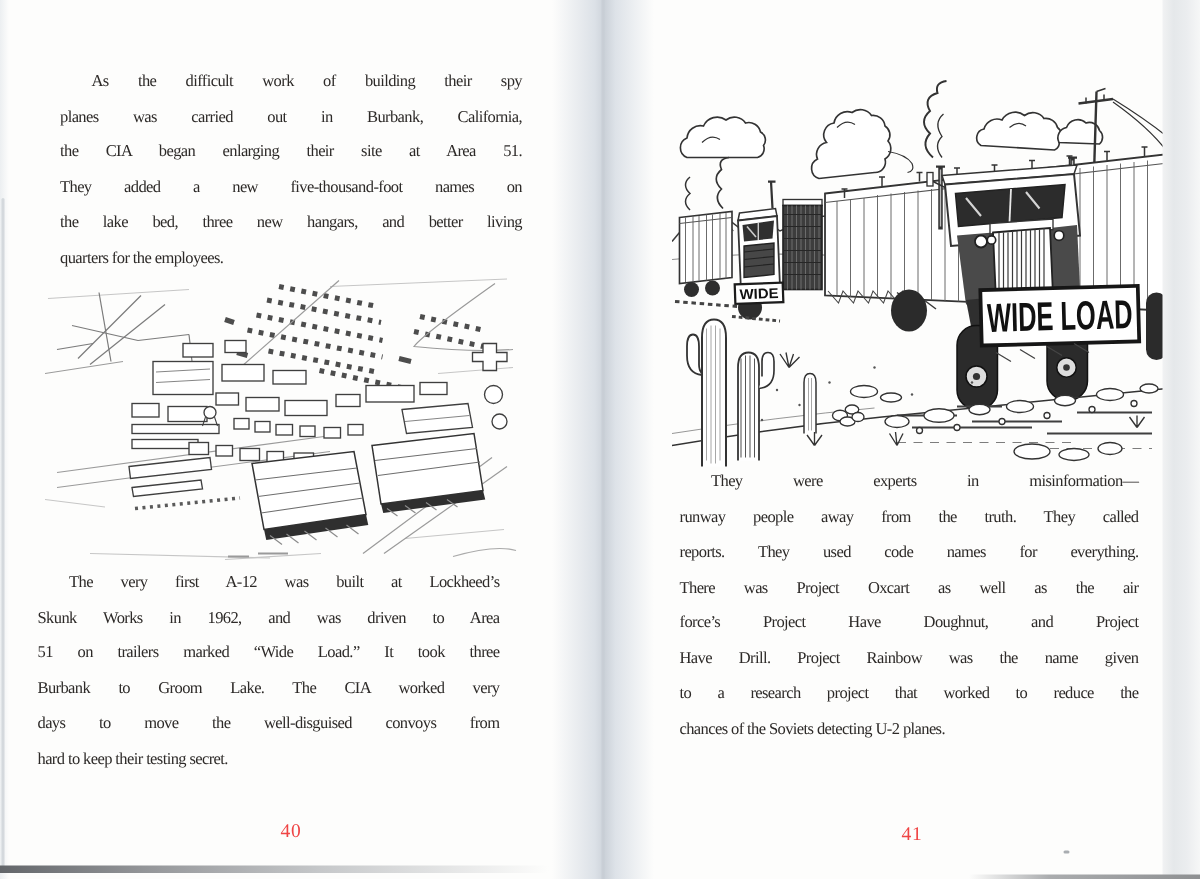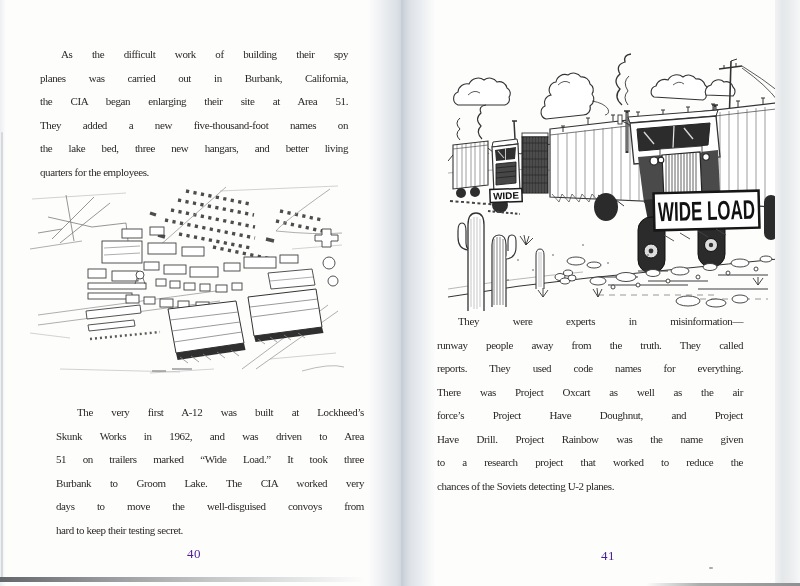--- a/index.html
+++ b/index.html
@@ -18,23 +18,23 @@
     background:linear-gradient(90deg,#63666a 0%,#96989b 28%,#c5c7c9 58%,rgba(230,230,230,0) 100%);}
   .line-br{position:absolute;left:646px;top:583px;width:154px;height:3px;
     background:linear-gradient(90deg,rgba(200,202,204,0) 0%,#aaacae 35%,#8e9092 100%);}
   .speck{position:absolute;left:709px;top:567px;width:4px;height:2px;background:#a9adb1;border-radius:1px;}
   
   .para{position:absolute;font-size:11px;letter-spacing:-0.4px;line-height:23.5px;}
   .para .line{text-align:justify;text-align-last:justify;white-space:normal;}
   .para .line.lastline{text-align-last:left;}
   .para .line:first-child{text-indent:21px;}
   .p-left1{left:40px;top:43px;width:308px;}
-  .p-left2{left:56px;top:377px;width:308px;margin-top:24px;}
-  .p-right{left:437px;top:310px;width:306px;}
-  .pagenum{position:absolute;font-size:13px;letter-spacing:.5px;color:#4c1d95;text-align:center;}
+  .p-left2{left:25px;top:377px;width:308px;}
+  .p-right{left:453px;top:310px;width:306px;}
+  .pagenum{position:absolute;font-size:13px;letter-spacing:.5px;color:#ef4444;text-align:center;}
   .pn-left{left:40px;top:546px;width:308px;}
   .pn-right{left:455px;top:548px;width:306px;}
   .illo{position:absolute;}
   .illo-left{left:30px;top:183px;}
   .illo-right{left:448px;top:45px;}
 </style>
 </head>
 <body>
 
 <div class="spread">

